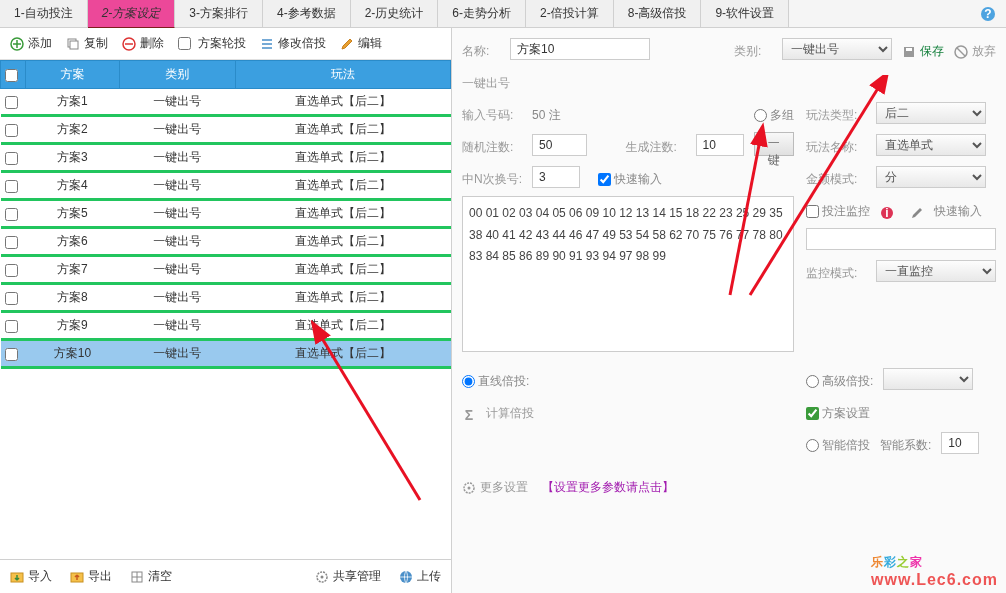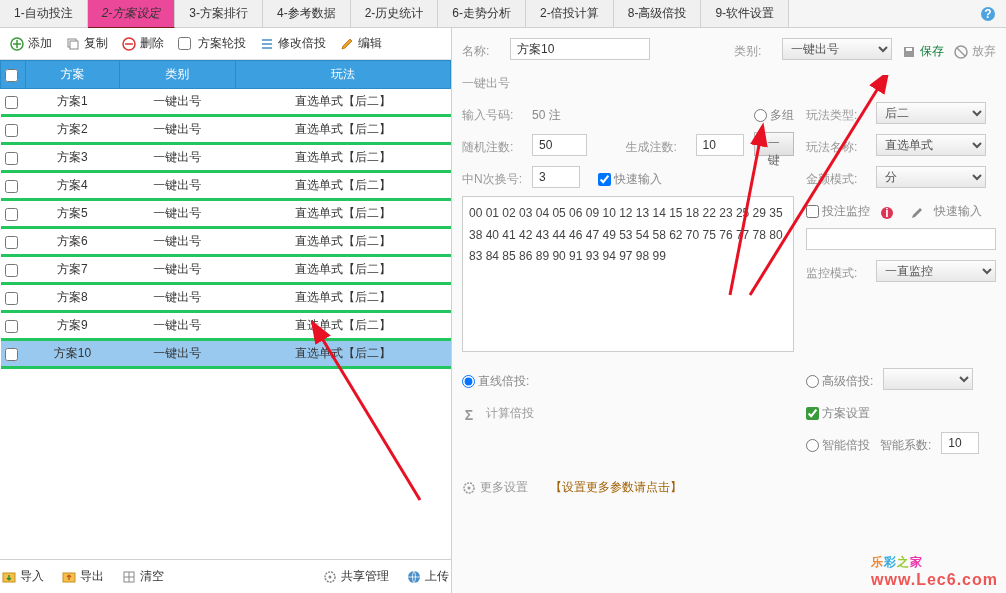--- a/index.html
+++ b/index.html
@@ -20,21 +20,21 @@
 .tb-icon { width: 14px; height: 14px; display: inline-flex; align-items: center; justify-content: center; }
 
 .table-wrap { flex: 1; overflow: auto; }
 table { width: 100%; border-collapse: collapse; }
 thead th { background: #3b9fe0; color: #fff; font-weight: normal; padding: 5px 4px; border: 1px solid #2a8bc9; text-align: center; }
 thead th:first-child { width: 24px; }
 tbody td { border-bottom: 3px solid #22c55e; padding: 4px; text-align: center; color: #333; }
 tbody td:first-child { width: 24px; }
 tbody tr.selected td { background: #99c9ee; }
 
-.bottom-bar { border-top: 1px solid #d0d0d0; padding: 6px 2px; display: flex; align-items: center; gap: 18px; height: 34px; }
+.bottom-bar { border-top: 1px solid #d0d0d0; padding: 6px 10px; display: flex; align-items: center; gap: 18px; height: 34px; }
 
 .r-row { display: flex; align-items: flex-end; gap: 10px; margin-bottom: 8px; min-height: 24px; }
 .r-label { color: #999; min-width: 38px; }
 .r-input { border: 1px solid #ccc; padding: 2px 6px; height: 22px; background: #fff; color: #333; }
 .r-select { border: 1px solid #ccc; padding: 2px 4px; height: 22px; background: linear-gradient(#fdfdfd,#e8e8e8); color: #555; min-width: 90px; }
 .r-btn { border: 1px solid #bbb; padding: 2px 10px; height: 24px; background: linear-gradient(#f8f8f8,#e0e0e0); color: #666; cursor: pointer; }
 .r-box { border: 1px solid #ccc; background: #fff; padding: 6px; color: #444; line-height: 1.8; height: 156px; flex: 1; overflow: auto; }
 input[type=checkbox], input[type=radio] { vertical-align: middle; margin-right: 3px; }
 
 .arrow { position: absolute; pointer-events: none; z-index: 50; }
@@ -359,21 +359,21 @@
     <div class="r-row" style="margin-top:10px">
       <div class="tb-btn" style="color:#999">
         <span class="tb-icon">
             <svg viewBox="0 0 14 14">
               <circle cx="7" cy="7" r="5" fill="none" stroke="#999" stroke-width="1.5" stroke-dasharray="2 1"></circle>
               <circle cx="7" cy="7" r="1.5" fill="#999"></circle>
             </svg>
           </span>
         <span>更多设置</span>
       </div>
-      <span style="margin-left:12px;color:#a16207">【设置更多参数请点击】</span>
+      <span style="margin-left:4px;color:#a21caf">【设置更多参数请点击】</span>
     </div>
   </div>
 </div>
 
 <svg class="arrow" style="left:300px;top:320px" width="140" height="200">
     <defs>
       <marker id="ah1" markerWidth="10" markerHeight="10" refX="2" refY="3" orient="auto">
         <path d="M0,0 L0,6 L8,3 z" fill="#e81123"></path>
       </marker>
     </defs>

